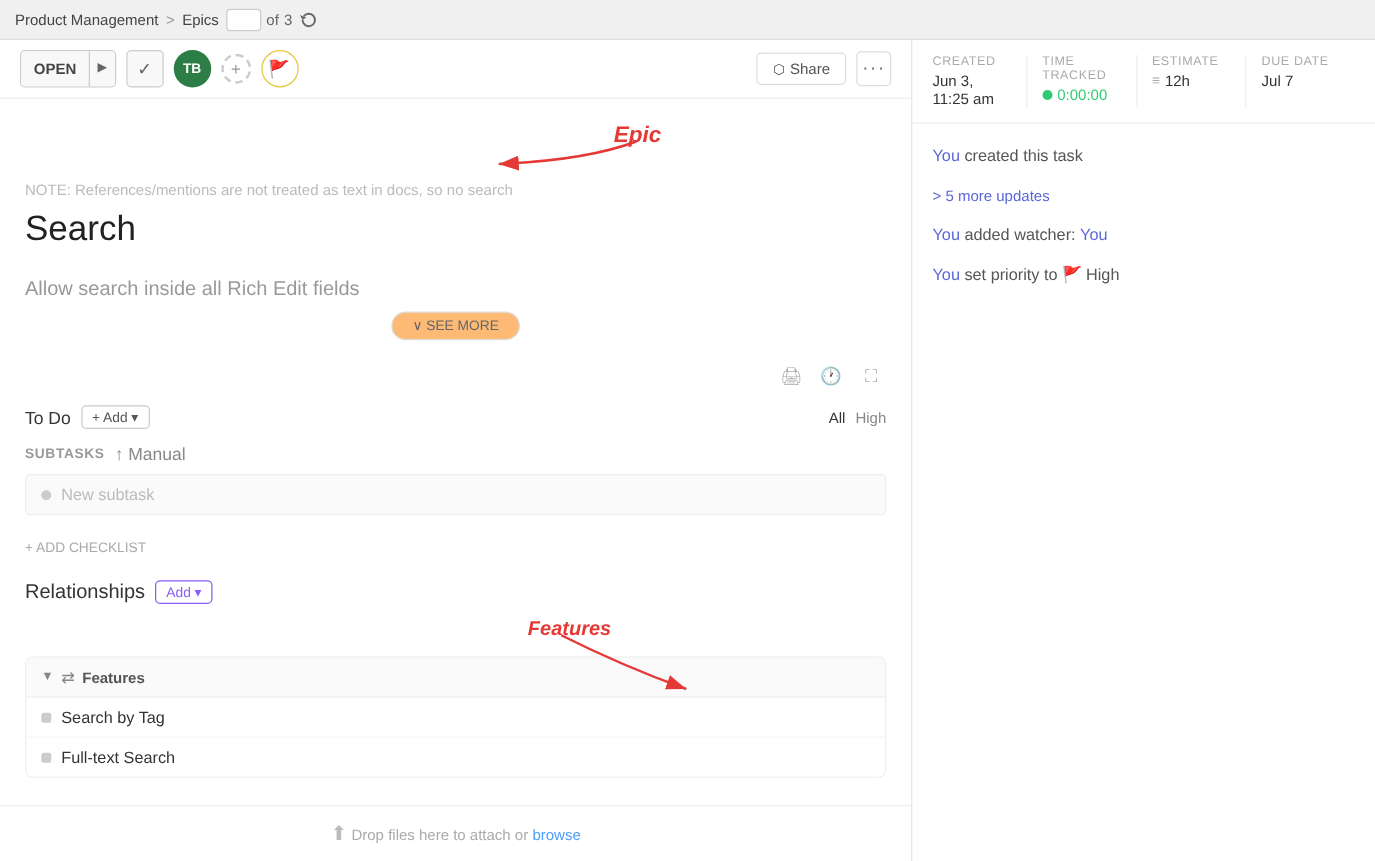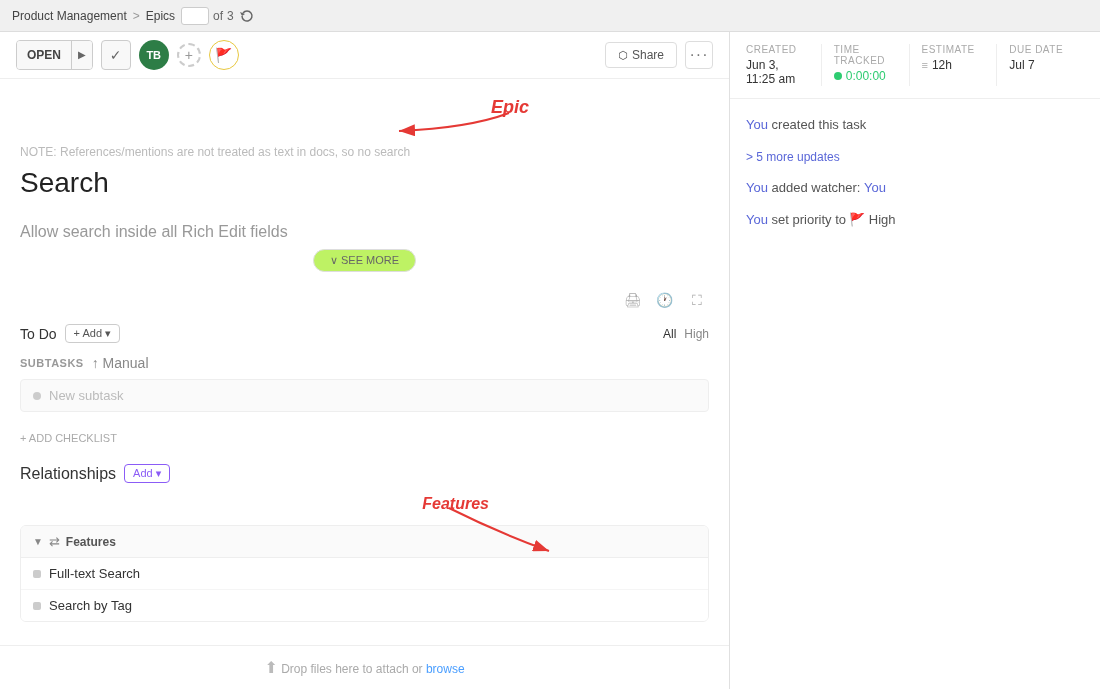--- a/index.html
+++ b/index.html
@@ -193,21 +193,21 @@
 
     .see-more-btn {
       display: flex;
       justify-content: center;
       margin: 8px 0 16px;
     }
     .see-more-btn button {
       padding: 4px 16px;
       border: 1px solid #ddd;
       border-radius: 12px;
-      background: #bef264;
+      background: #fdba74;
       font-size: 11px;
       color: #666;
       cursor: pointer;
     }
 
     .content-actions {
       display: flex;
       justify-content: flex-end;
       gap: 8px;
       margin-bottom: 12px;
@@ -608,25 +608,25 @@
         </div>
 
         <div class="rel-group">
           <div class="rel-group-header">
             <span style="font-size:10px; color:#888;">▼</span>
             <span style="font-size:13px; color:#888;">⇄</span>
             <span class="rel-group-title">Features</span>
           </div>
           <div class="rel-item">
             <div class="rel-dot"></div>
-            <span class="rel-item-text">Full-text Search</span>
+            <span class="rel-item-text">Search by Tag</span>
           </div>
           <div class="rel-item">
             <div class="rel-dot"></div>
-            <span class="rel-item-text">Search by Tag</span>
+            <span class="rel-item-text">Full-text Search</span>
           </div>
         </div>
       </div>
 
     </div>
 
     <div class="drop-zone">
       <span style="font-size:16px; color:#bbb;">⬆</span>
       <span>Drop files here to attach or</span>
       <a class="browse-link">browse</a>

